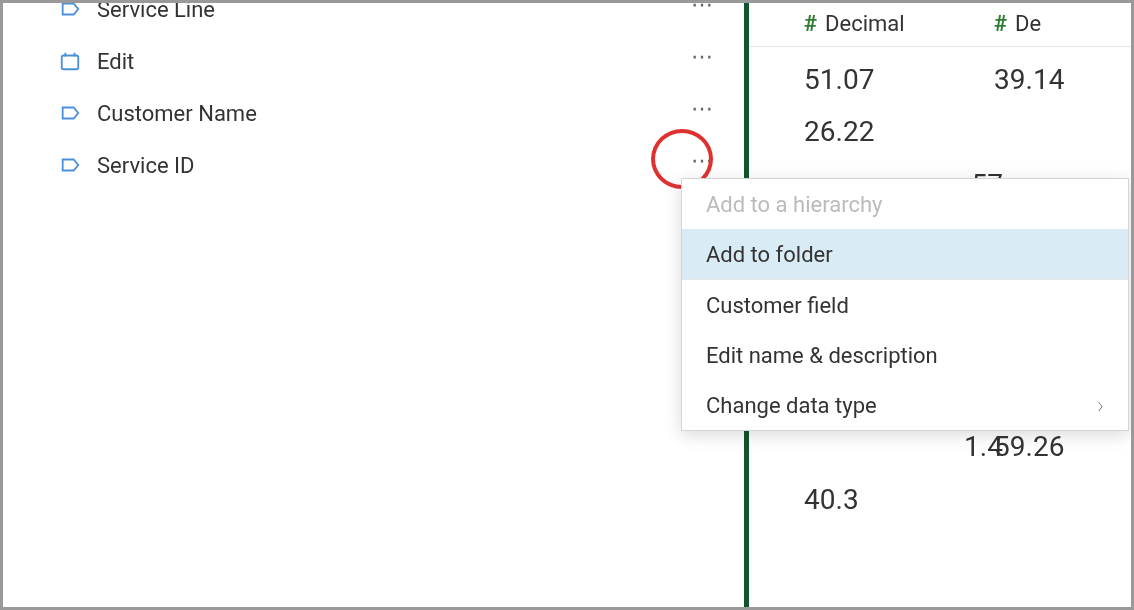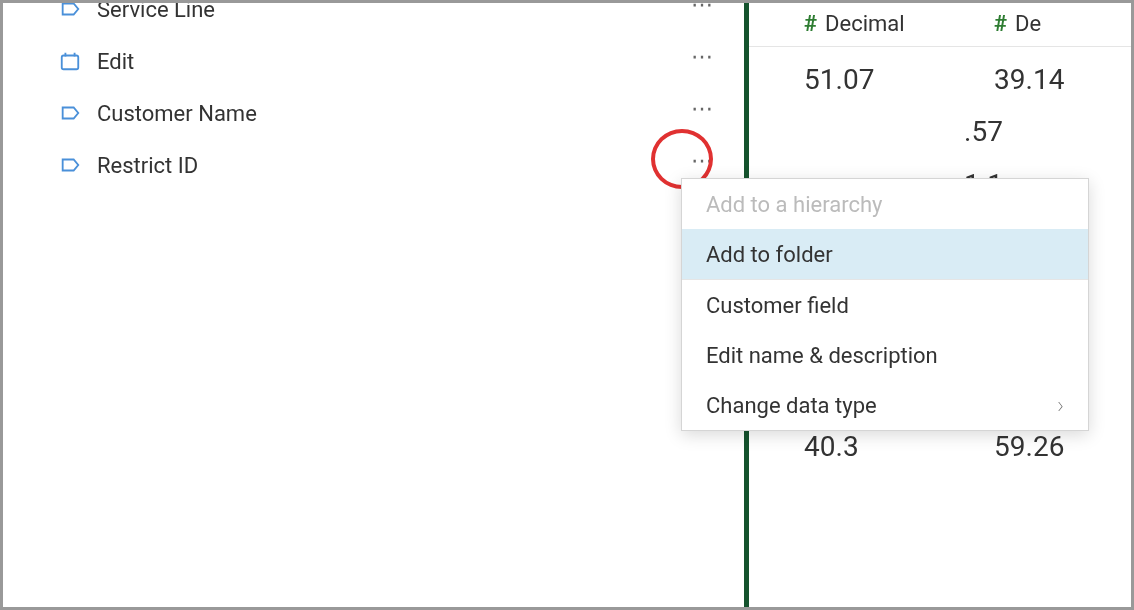--- a/index.html
+++ b/index.html
@@ -107,21 +107,21 @@
       padding-left: 0 !important;
     }
     .data-column:nth-child(2) .col-cell {
       padding-left: 0;
     }
 
     .context-menu {
       position: absolute;
       left: 678px;
       top: 175px;
-      width: 408px;
+      width: 448px;
       background: #fff;
       border: 1px solid #d5d5d5;
       box-shadow: 0 4px 16px rgba(0,0,0,0.15);
       z-index: 100;
     }
     .menu-section {
       border-bottom: 1px solid #e5e5e5;
     }
     .menu-section:last-child {
       border-bottom: none;
@@ -195,34 +195,35 @@
         </span>
         <span class="field-label">Customer Name</span>
         <span class="field-more">⋯</span>
       </div>
       <div class="field-item">
         <span class="field-icon">
           <svg width="22" height="22" viewBox="0 0 24 24" fill="none">
               <path d="M4 6 L16 6 L21 12 L16 18 L4 18 Z" stroke="#4a90d9" stroke-width="2" fill="none"></path>
             </svg>
         </span>
-        <span class="field-label">Restrict ID</span>
+        <span class="field-label">Service ID</span>
         <span class="field-more">⋯</span>
       </div>
     </div>
   </div>
 
   <div class="right-panel">
     <div class="data-table">
       <div class="data-column" style="width:245px;flex:0 0 245px;">
         <div class="col-header">
           <span class="hash-icon">#</span>
           <span>Decimal</span>
         </div>
         <div class="col-cell">51.07</div>
+        <div class="col-cell">26.22</div>
         <div class="col-cell" style="padding-left:215px;">.57</div>
         <div class="col-cell" style="padding-left:215px;">1.1</div>
         <div class="col-cell" style="padding-left:215px;">.18</div>
         <div class="col-cell" style="padding-left:215px;">.02</div>
         <div class="col-cell" style="padding-left:215px;">.21</div>
         <div class="col-cell" style="padding-left:215px;">1.4</div>
         <div class="col-cell">40.3</div>
       </div>
       <div class="data-column">
         <div class="col-header col-header-2">

